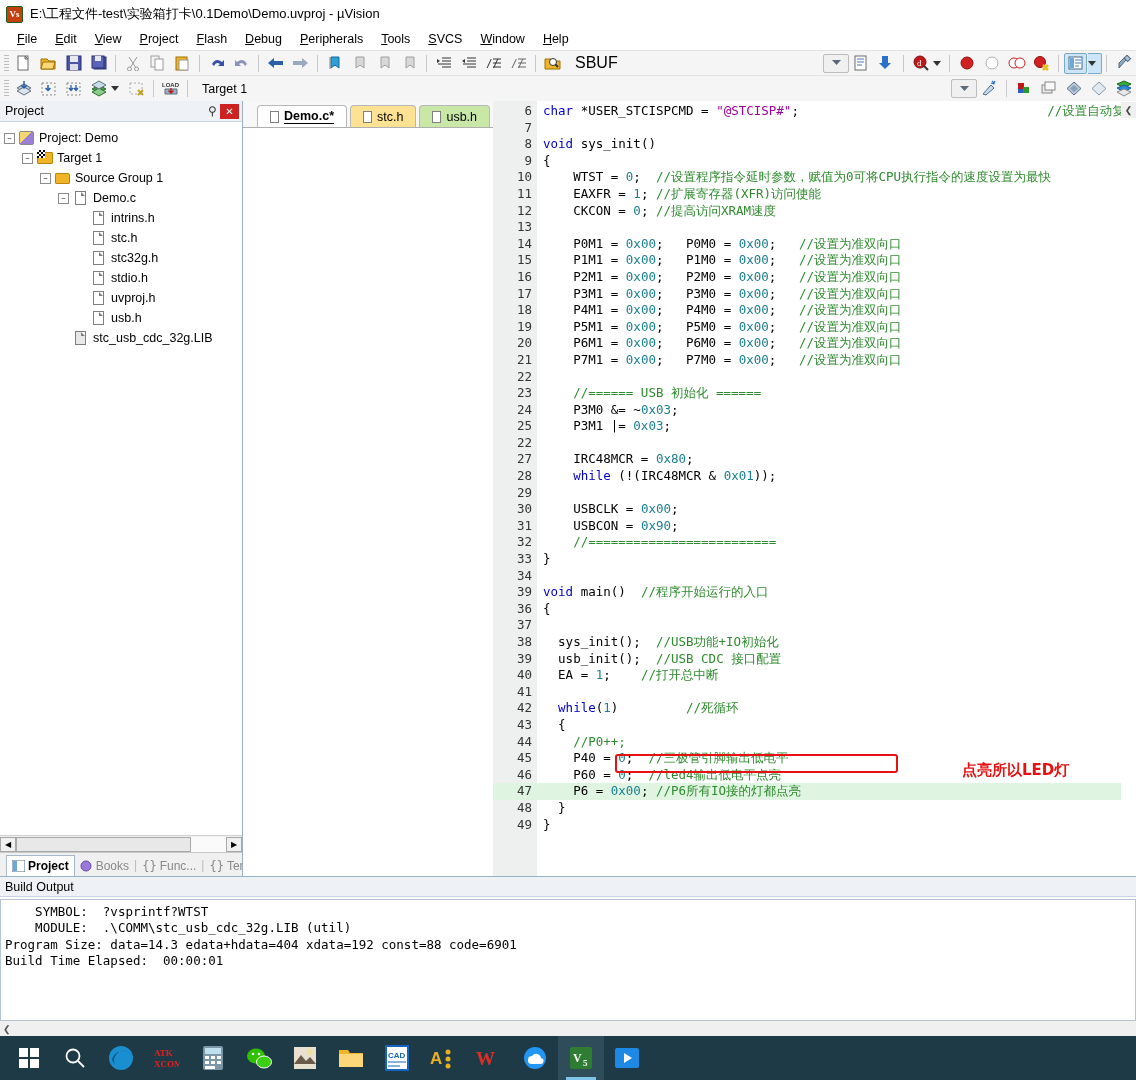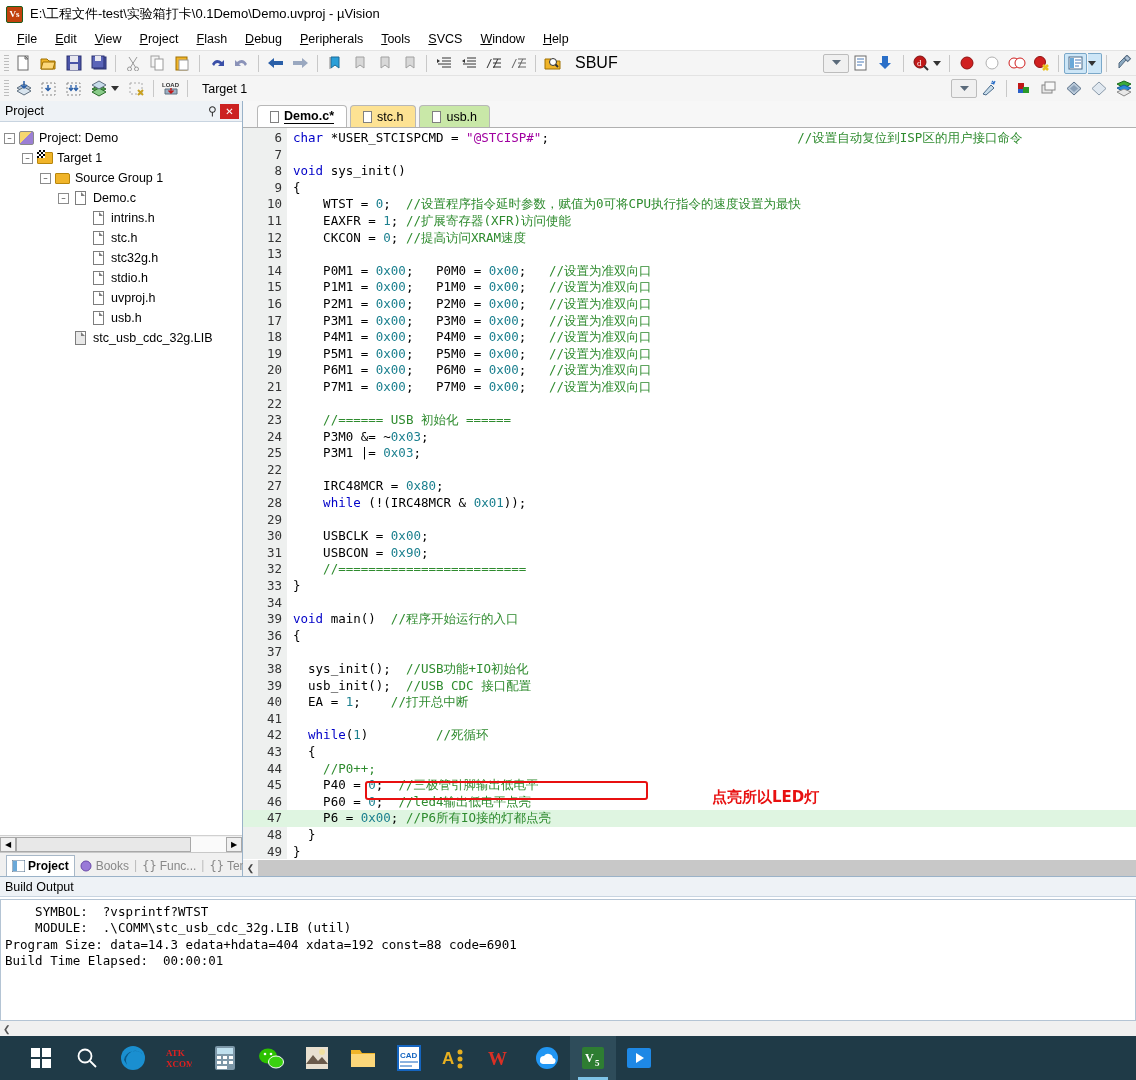--- a/index.html
+++ b/index.html
@@ -113,21 +113,21 @@
   .hsthumb { height:15px; background:#e8e8e8; border:1px solid #a8a8a8; }
   .hstrack { flex:1; height:15px; background:#fafafa; }
   .ptabs { height:24px; background:#f0f0f0; border-top:1px solid #c8c8c8;
            display:flex; align-items:flex-end; padding-left:6px; font-size:12px; }
   .ptab { display:flex; align-items:center; height:21px; padding:0 5px;
           white-space:nowrap; color:#888; }
   .ptab.active { background:#fff; border:1px solid #a8b8c8; border-bottom:none;
                  color:#000; font-weight:bold; }
 
   
-  .editor { flex:1; display:flex; flex-direction:column; background:#fff; min-width:0; }
+  .editor { flex:1; display:flex; flex-direction:row; background:#fff; min-width:0; }
   .edtabs { height:27px; background:#f7f7f7; border-bottom:1px solid #b0b0b0;
             display:flex; align-items:flex-end; padding-left:14px; }
   .edtab { display:flex; align-items:center; gap:5px; height:22px; padding:0 12px;
            font-size:12.5px; border:1px solid #b8b8b8; border-bottom:none;
            border-radius:4px 4px 0 0; margin-right:3px; white-space:nowrap; }
   .edtab .tico { width:9px;height:12px;background:#fff;border:1px solid #808080; }
   .edtab.t-active { background:#fff; font-weight:bold; }
   .edtab.t-active .lbl { border-bottom:1px solid #000; }
   .edtab.t-yellow { background:#fde293; }
   .edtab.t-green  { background:#c9e8a8; }
@@ -169,21 +169,21 @@
                font-size:12.5px; padding:4px 0 0 4px; white-space:pre; line-height:16.3px;}
   .buildfoot { height:15px; background:#f0f0f0; display:flex; align-items:center;
                padding-left:3px; }
   .buildfoot .arr { font-size:9px; color:#555; }
 
   
   .statusstrip { height:24px; background:#cddcea; border-top:1px solid #9ab2c8; }
 
   
   .taskbar { position:absolute; left:0; bottom:0; width:1136px; height:44px;
-             background:#1f3a47; display:flex; align-items:center; padding-left:18px; }
+             background:#1f3a47; display:flex; align-items:center; padding-left:6px; }
   .tbitem { width:46px; height:44px; display:flex; align-items:center;
             justify-content:center; position:relative; }
   .tbitem.active { background:#2e4c5a; }
   .tbitem.active::after { content:""; position:absolute; bottom:0; left:8px; right:8px;
                           height:3px; background:#7fc4e8; }
   .tbglyph { width:26px;height:26px;display:flex;align-items:center;justify-content:center;
              border-radius:3px; font-size:11px; font-weight:bold; color:#fff;}
 </style>
 </head>
 <body>

